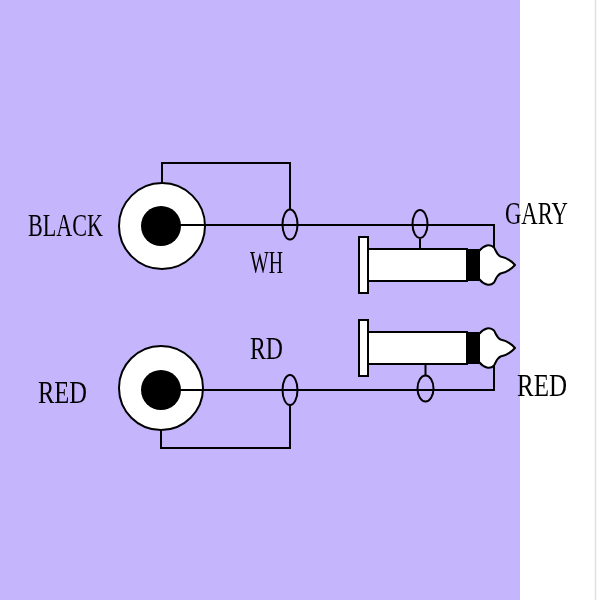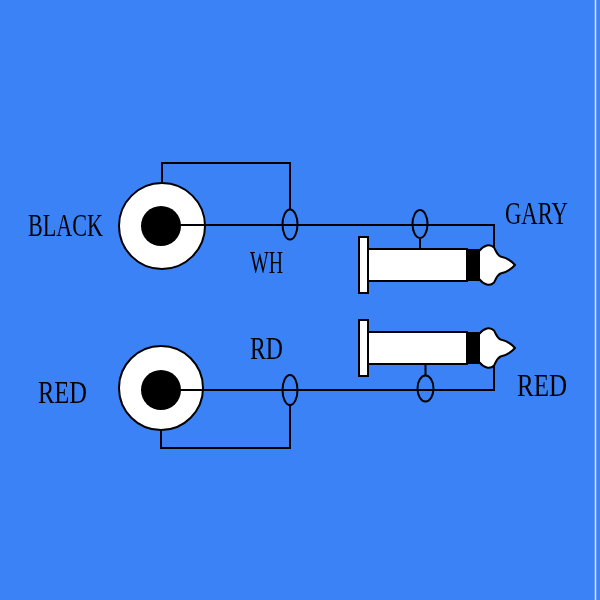--- a/index.html
+++ b/index.html
@@ -5,23 +5,23 @@
   html, body {
     margin: 0;
     padding: 0;
     background: #ffffff;
     width: 600px;
     height: 600px;
     overflow: hidden;
   }
   .stage {
     position: relative;
-    width: 600px;
+    width: 520px;
     height: 600px;
-    background: #3b82f6;
+    background: #c4b5fd;
   }
   svg {
     display: block;
   }
   .diagram-label {
     font-family: "Liberation Serif", "DejaVu Serif", serif;
     font-size: 31px;
     fill: #000000;
   }
   .wire {

